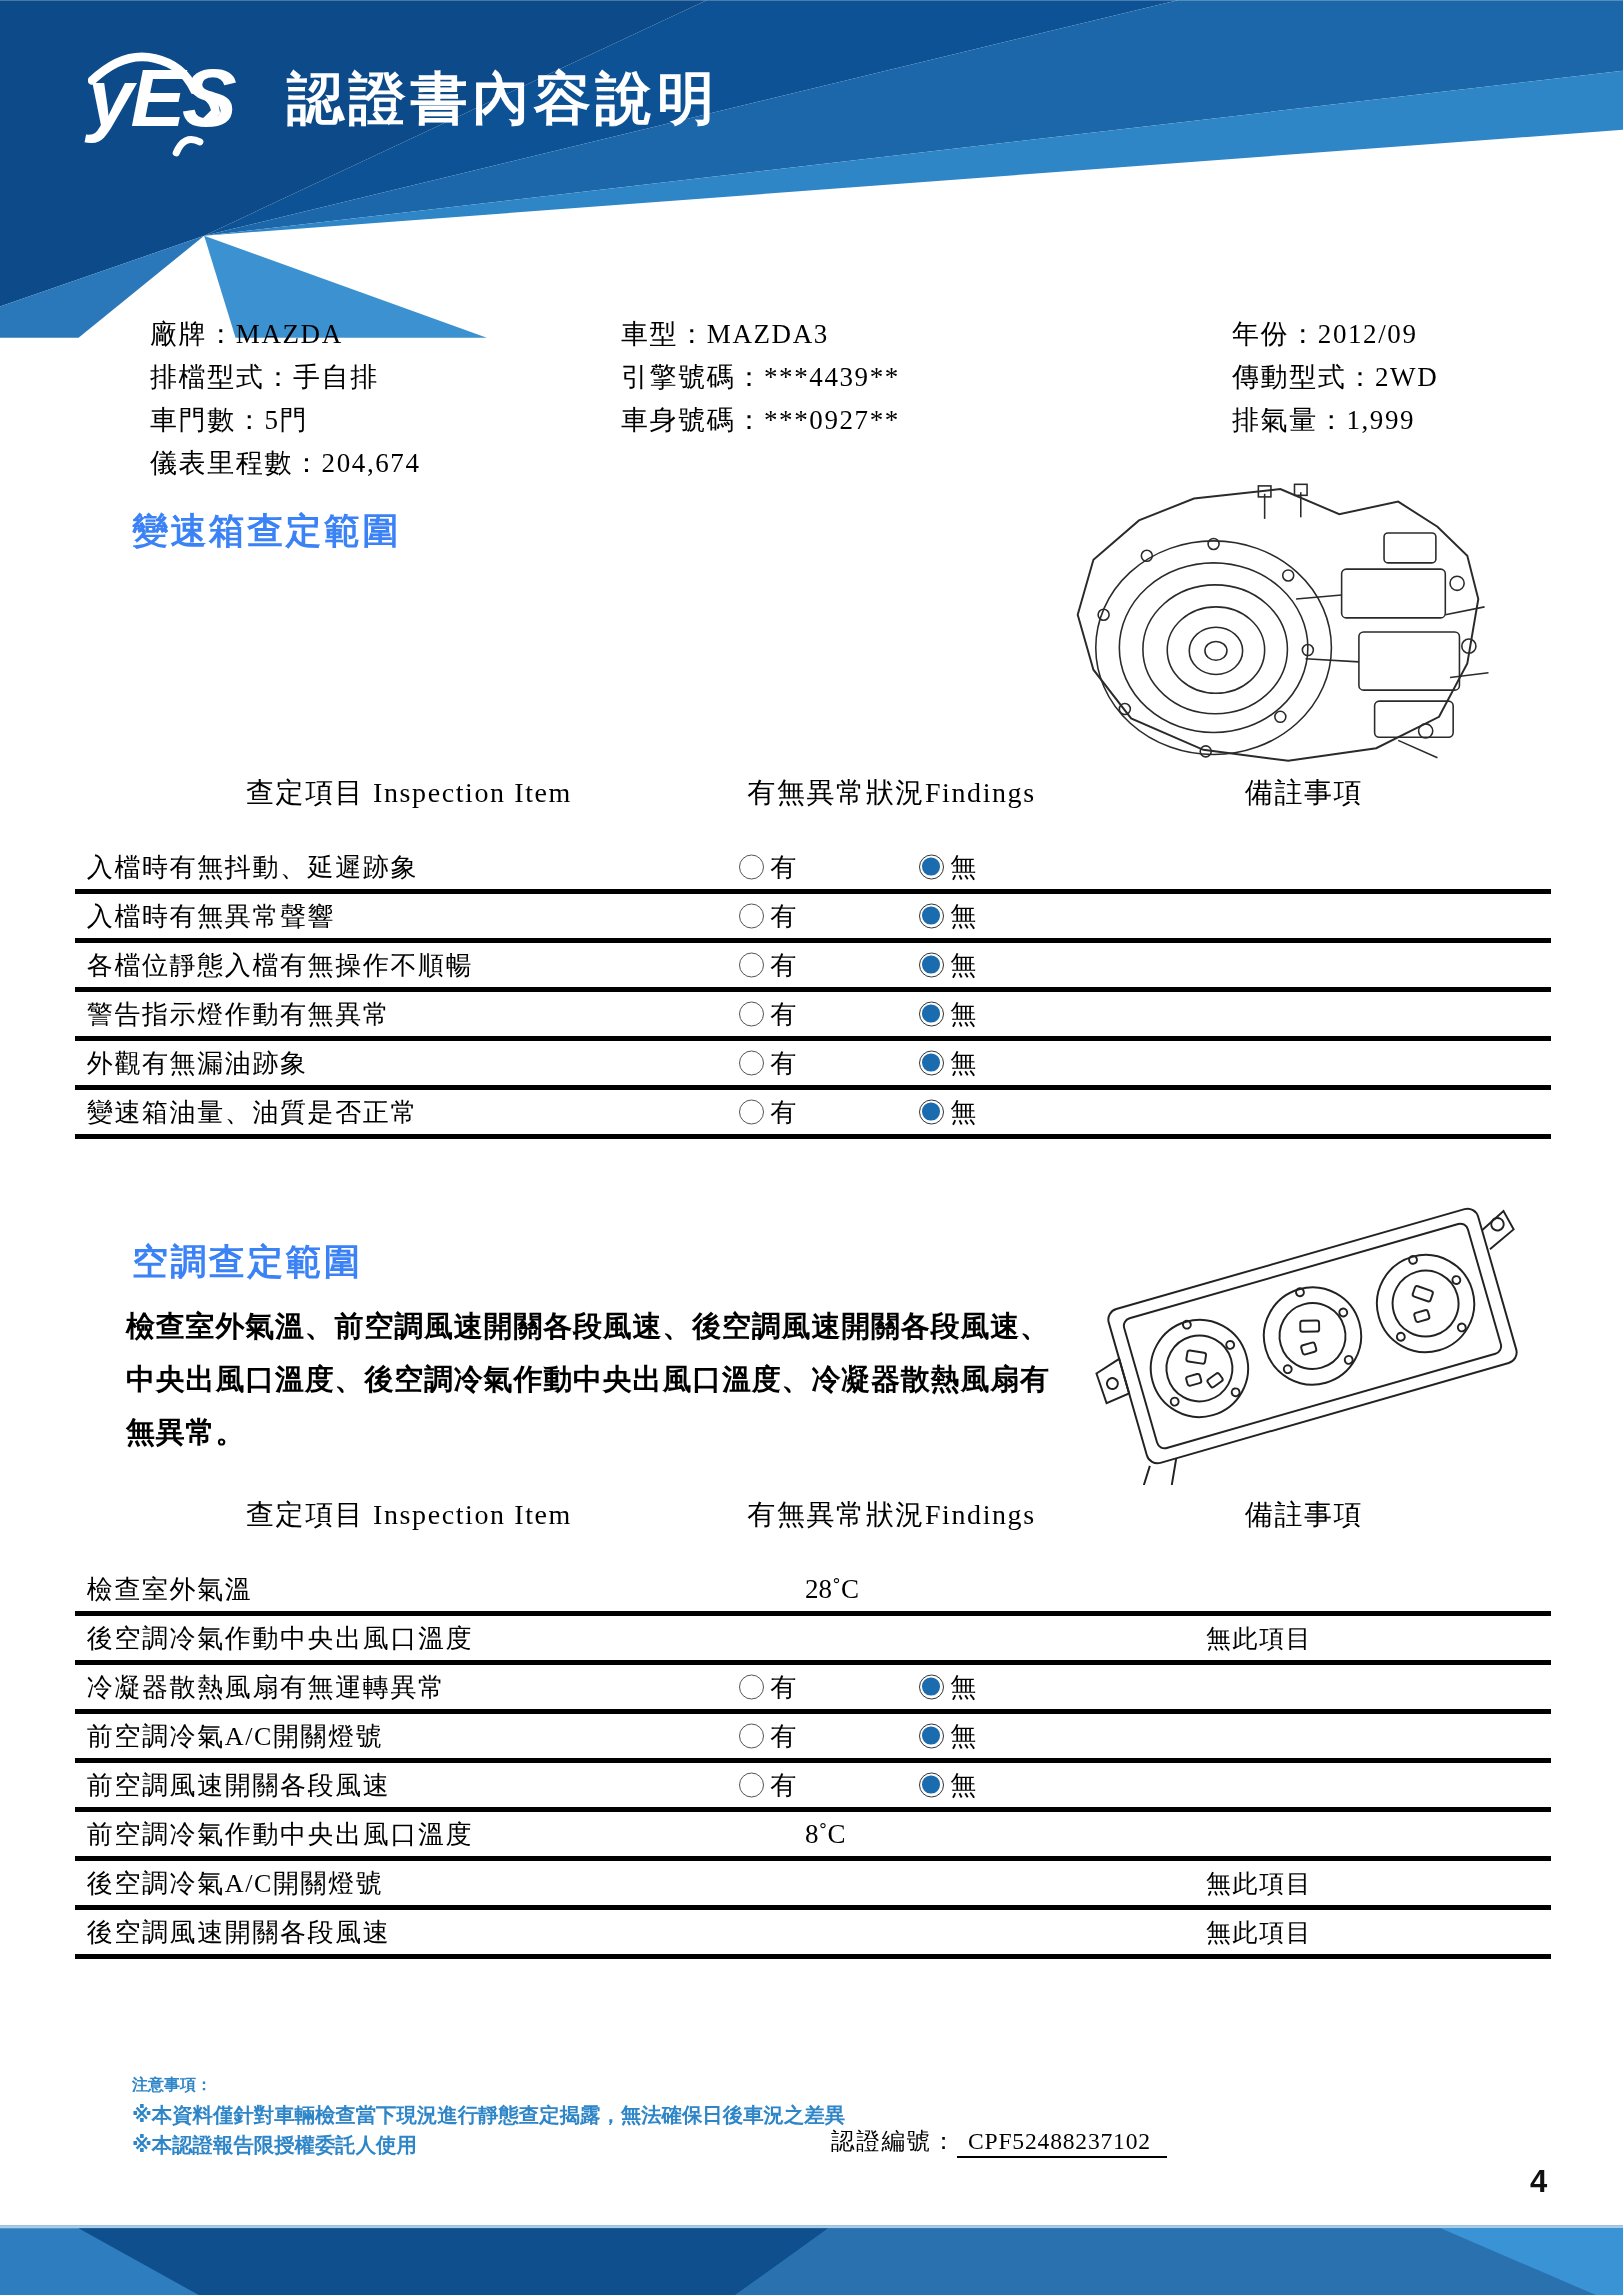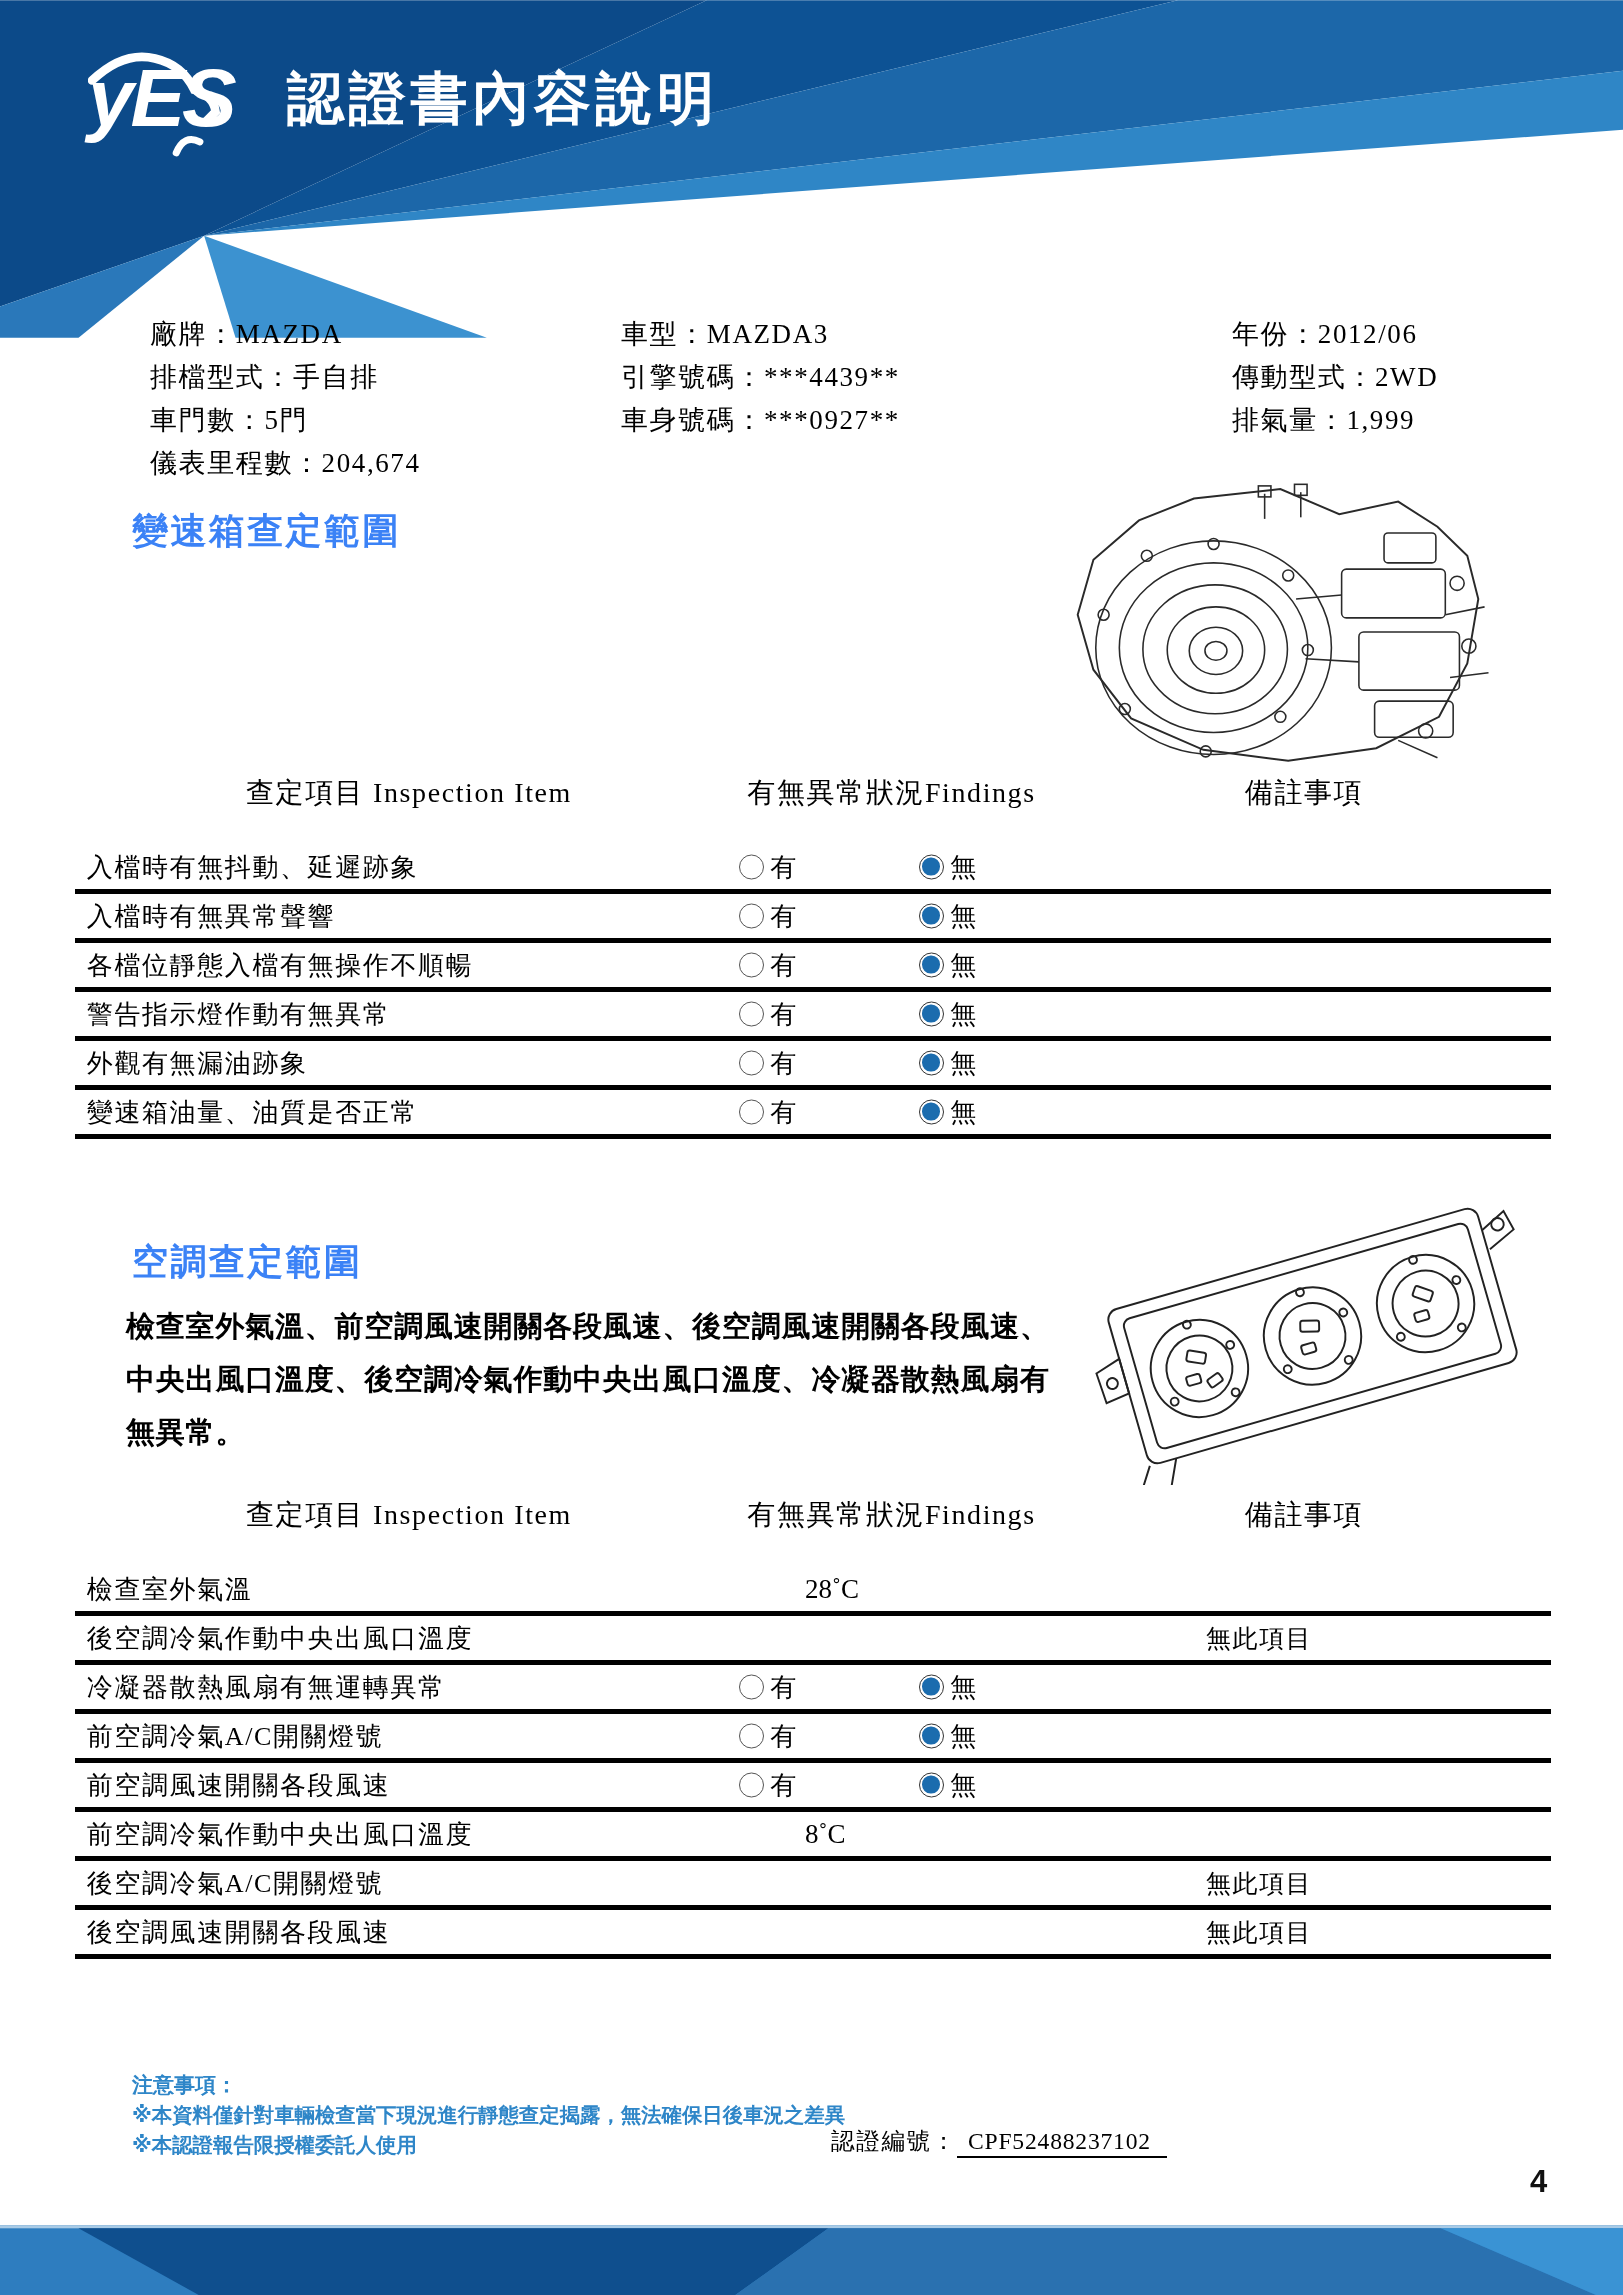--- a/index.html
+++ b/index.html
@@ -76,21 +76,21 @@
   }
   .radio-label { margin-left:6.3px; letter-spacing:0.8px; }
   .cell-value  { left:730px; width:298px; text-align:left; font-size:27px; }
   .cell-remark { left:1131px; width:196px; text-align:left; font-size:25px; letter-spacing:1.6px; }
   
   .notes {
     position:absolute; left:132px; top:2070px;
     font-family:"Liberation Sans","DejaVu Sans",sans-serif;
     font-weight:bold; color:#2e86c8; font-size:20.4px; line-height:30px;
   }
-  .notes .notes-title { font-size:21px; }
+  .notes .notes-title { font-size:16px; }
   .cert-line { position:absolute; left:831px; top:2125px; font-size:23.6px; letter-spacing:1.6px; }
   .cert-value { border-bottom:2.4px solid #000; padding:0 15.7px 1.6px 11px; letter-spacing:0.8px;margin-top:21px; }
   .page-number {
     position:absolute; left:1530px; top:2164px;
     font-family:"Liberation Sans","DejaVu Sans",sans-serif;
     font-weight:bold; font-size:31px; color:#111;
   }
   .footer-band { position:absolute; left:0; top:2225px; width:1623px; height:71px; }
 </style>
 </head>
@@ -122,21 +122,21 @@
     <div>排檔型式：手自排</div>
     <div>車門數：5門</div>
     <div>儀表里程數：204,674</div>
   </div>
   <div class="vinfo vinfo-c2">
     <div>車型：MAZDA3</div>
     <div>引擎號碼：***4439**</div>
     <div>車身號碼：***0927**</div>
   </div>
   <div class="vinfo vinfo-c3">
-    <div>年份：2012/06</div>
+    <div>年份：2012/09</div>
     <div>傳動型式：2WD</div>
     <div>排氣量：1,999</div>
   </div>
 
   <div class="sec-title" id="sec1-title">變速箱查定範圍</div>
 
   <svg class="illus" id="trans-illus" width="487" height="291" viewBox="0 0 620 370" fill="none" stroke="#2a2a2a" stroke-width="2">
     <path d="M210,22 L320,10 L395,42 L470,26 L520,58 L558,95 L572,150 L558,232 L522,300 L442,340 L330,356 L222,342 L130,302 L82,240 L62,170 L82,100 L140,50 Z" stroke-width="2.5"></path>
     <ellipse cx="235" cy="212" rx="150" ry="136"></ellipse>
     <ellipse cx="235" cy="212" rx="120" ry="108"></ellipse>

